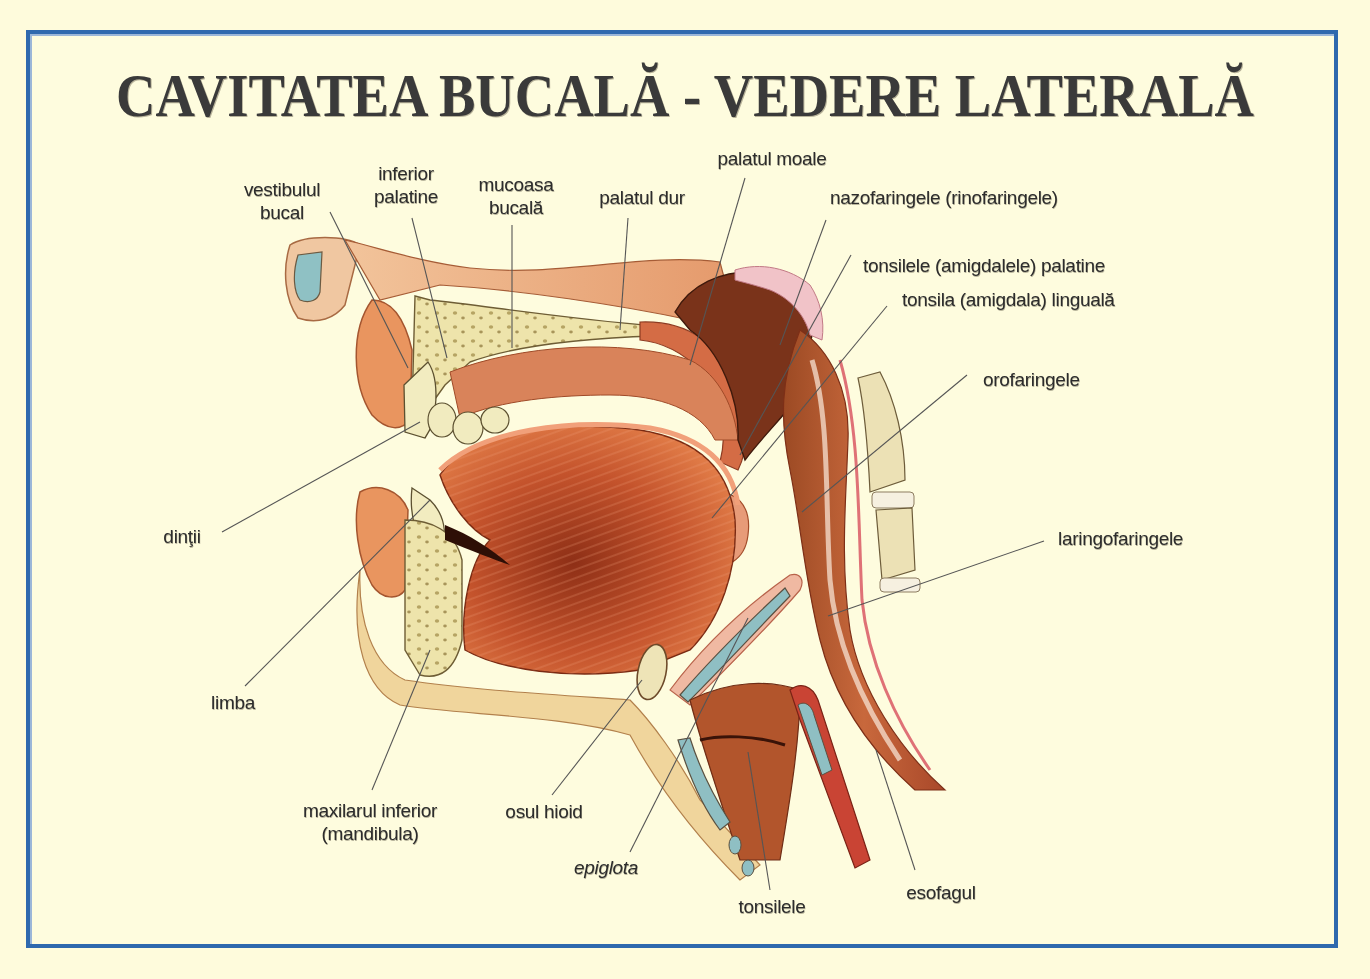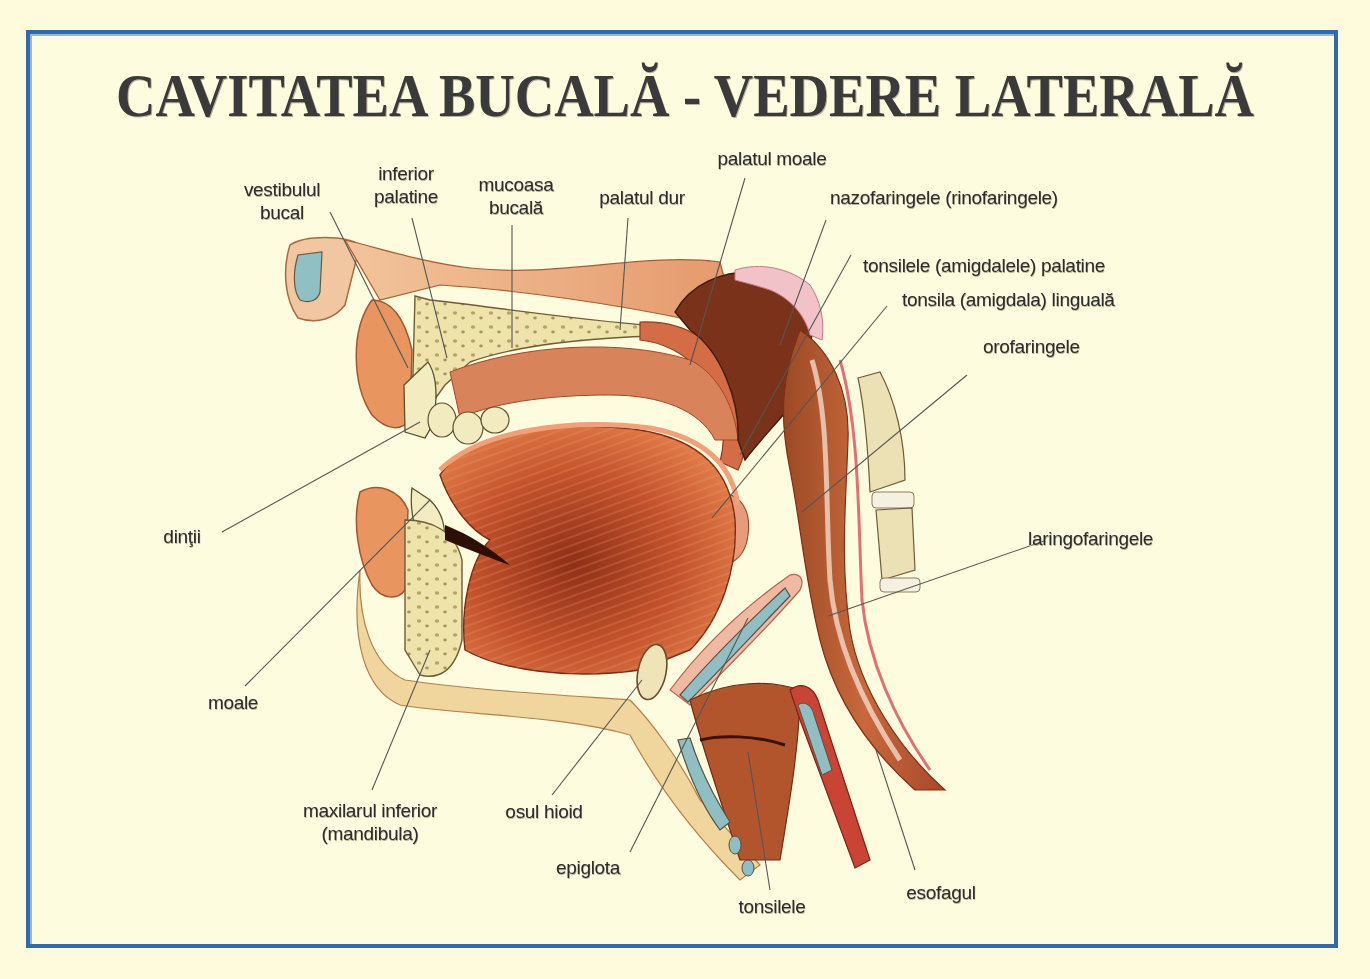--- a/index.html
+++ b/index.html
@@ -187,40 +187,40 @@
     </div>
     <div class="label left" style="top: 186px; left: 830px;">
       <div>nazofaringele (rinofaringele)</div>
     </div>
     <div class="label left" style="top: 239px; left: 863px; margin-top: 15px;">
       <div>tonsilele (amigdalele) palatine</div>
     </div>
     <div class="label left" style="top: 288px; left: 902px;">
       <div>tonsila (amigdala) linguală</div>
     </div>
-    <div class="label left" style="top: 335px; left: 983px;">
+    <div class="label left" style="top: 368px; left: 983px;">
       <div>orofaringele</div>
     </div>
-    <div class="label left" style="top: 527px; left: 1028px;">
+    <div class="label left" style="top: 527px; left: 1058px;">
       <div>laringofaringele</div>
     </div>
     <div class="label" style="top: 525px; left: 182px; transform: translateX(-50%);">
       <div>dinţii</div>
     </div>
     <div class="label" style="top: 691px; left: 233px; transform: translateX(-50%);">
-      <div>moale</div>
+      <div>limba</div>
     </div>
     <div class="label" style="top: 799px; left: 370px; transform: translateX(-50%);">
       <div>maxilarul inferior</div>
       <div>(mandibula)</div>
     </div>
     <div class="label" style="top: 800px; left: 544px; transform: translateX(-50%);">
       <div>osul hioid</div>
     </div>
-    <div class="label" style="top: 856px; left: 588px; transform: translateX(-50%);">
+    <div class="label" style="top: 856px; left: 606px; transform: translateX(-50%); font-style: italic;">
       <div>epiglota</div>
     </div>
     <div class="label" style="top: 895px; left: 772px; transform: translateX(-50%);">
       <div>tonsilele</div>
     </div>
     <div class="label" style="top: 881px; left: 930px; transform: translateX(-50%); margin-left: 11px;">
       <div>esofagul</div>
     </div>
   </div>
 

